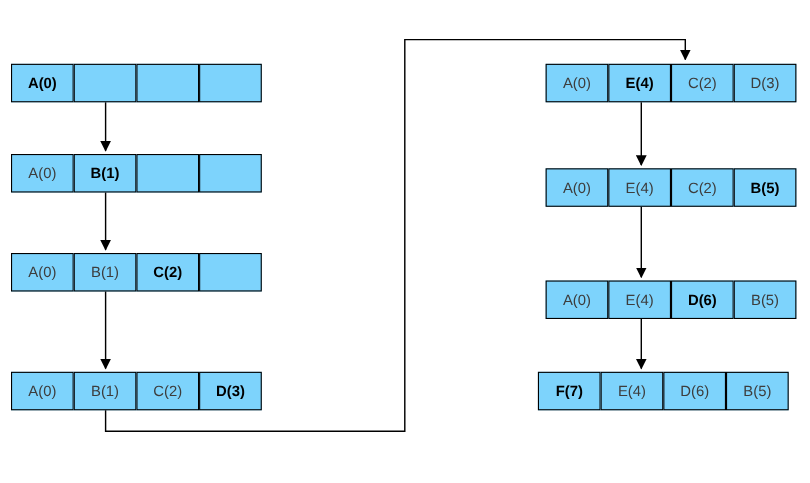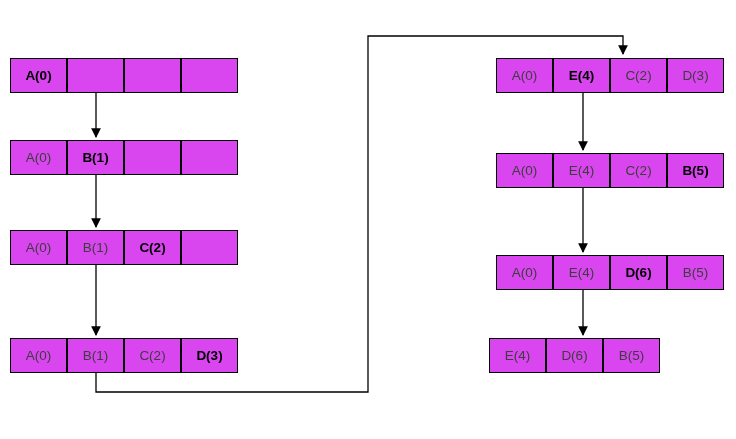--- a/index.html
+++ b/index.html
@@ -17,21 +17,21 @@
   }
   .frame-array {
     position: absolute;
     display: flex;
   }
   .cell {
     box-sizing: border-box;
     width: 57px;
     height: 35px;
     border: 1px solid #000000;
-    background: #d946ef;
+    background: #7dd3fc;
     display: flex;
     align-items: center;
     justify-content: center;
     font-size: 13.5px;
     color: #3d3d3d;
     white-space: nowrap;
   }
   .cell.bold {
     font-weight: bold;
     color: #000000;
@@ -93,20 +93,21 @@
   </div>
 
   <div class="frame-array" style="left:496px; top:255px;">
     <div class="cell">A(0)</div>
     <div class="cell">E(4)</div>
     <div class="cell bold">D(6)</div>
     <div class="cell">B(5)</div>
   </div>
 
   <div class="frame-array" style="left:489px; top:338px;">
+    <div class="cell bold">F(7)</div>
     <div class="cell">E(4)</div>
     <div class="cell">D(6)</div>
     <div class="cell">B(5)</div>
   </div>
 
   <svg class="overlay" viewBox="0 0 736 439" xmlns="http://www.w3.org/2000/svg">
     <defs>
       <marker id="arrowhead" viewBox="0 0 10 10" refX="9" refY="5" markerWidth="7.5" markerHeight="7.5" orient="auto">
         <path d="M0,0 L10,5 L0,10 z" fill="#000000"></path>
       </marker>

